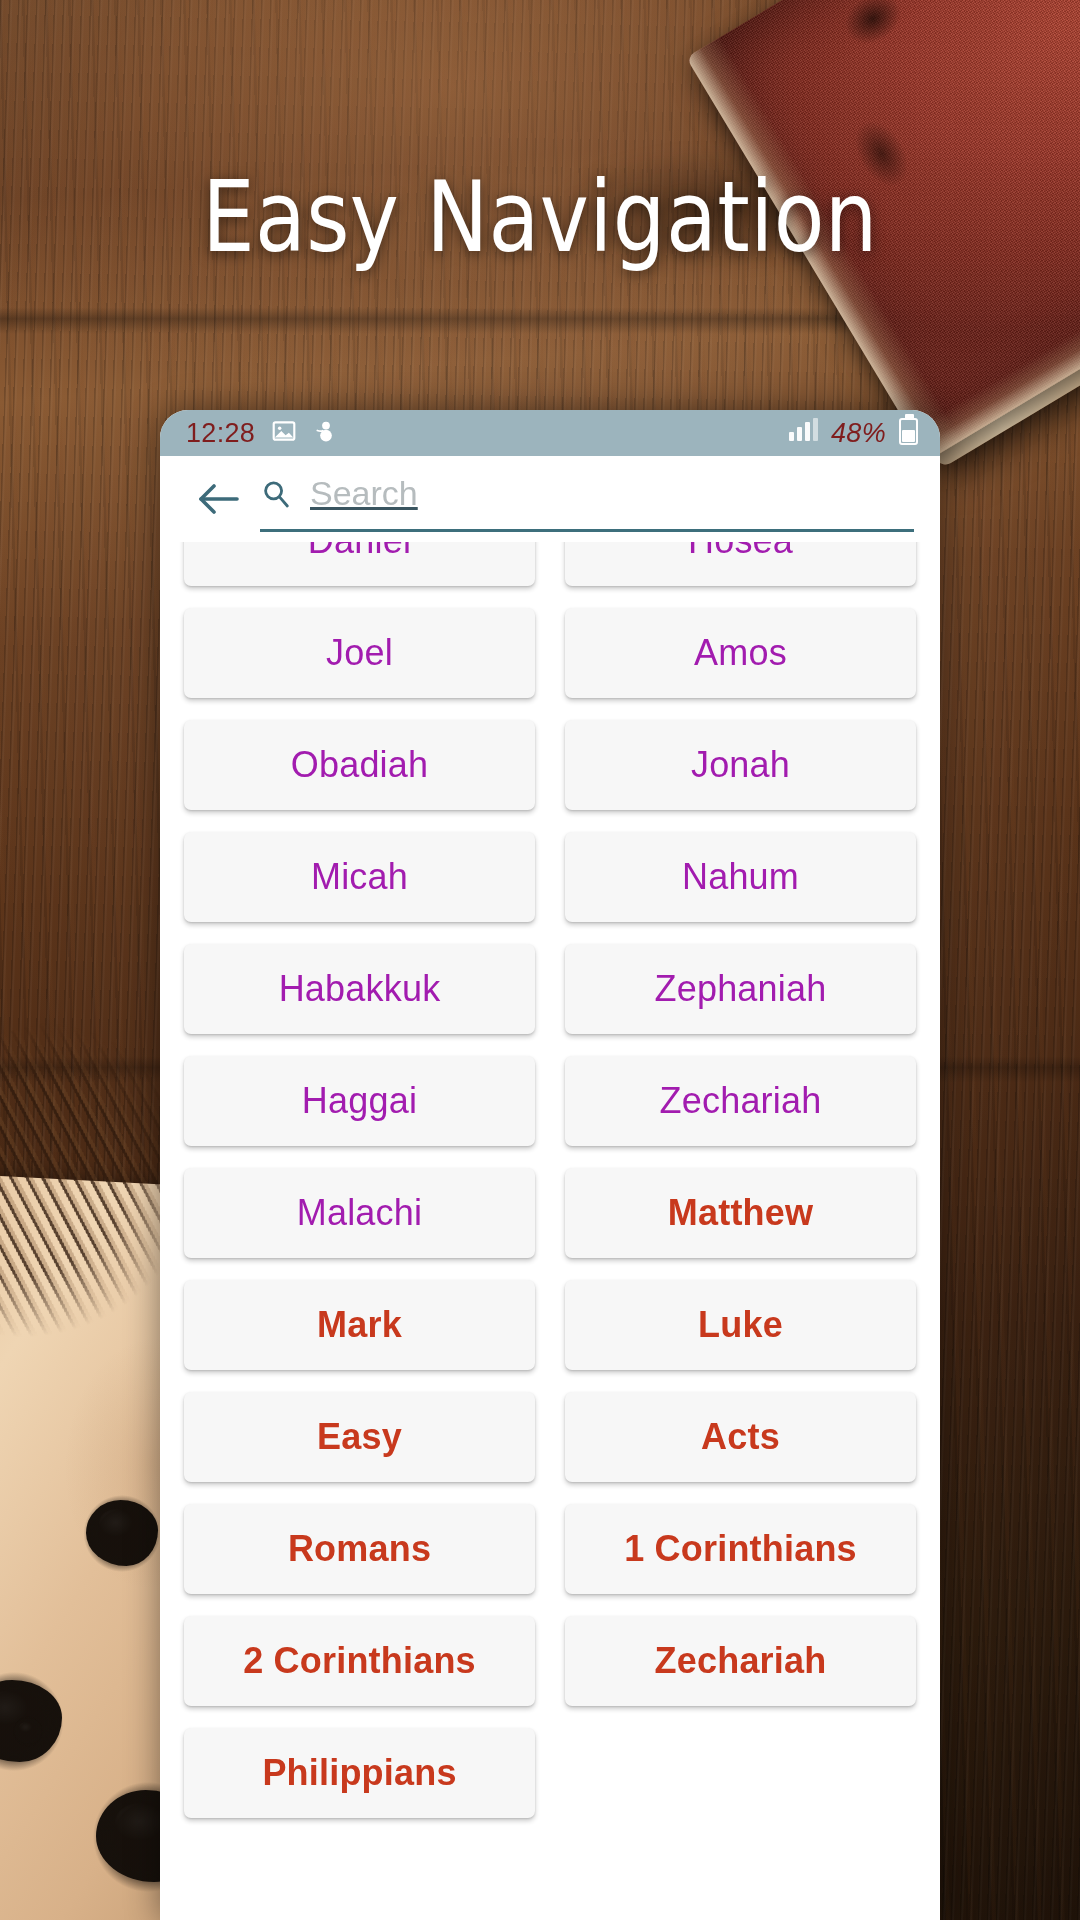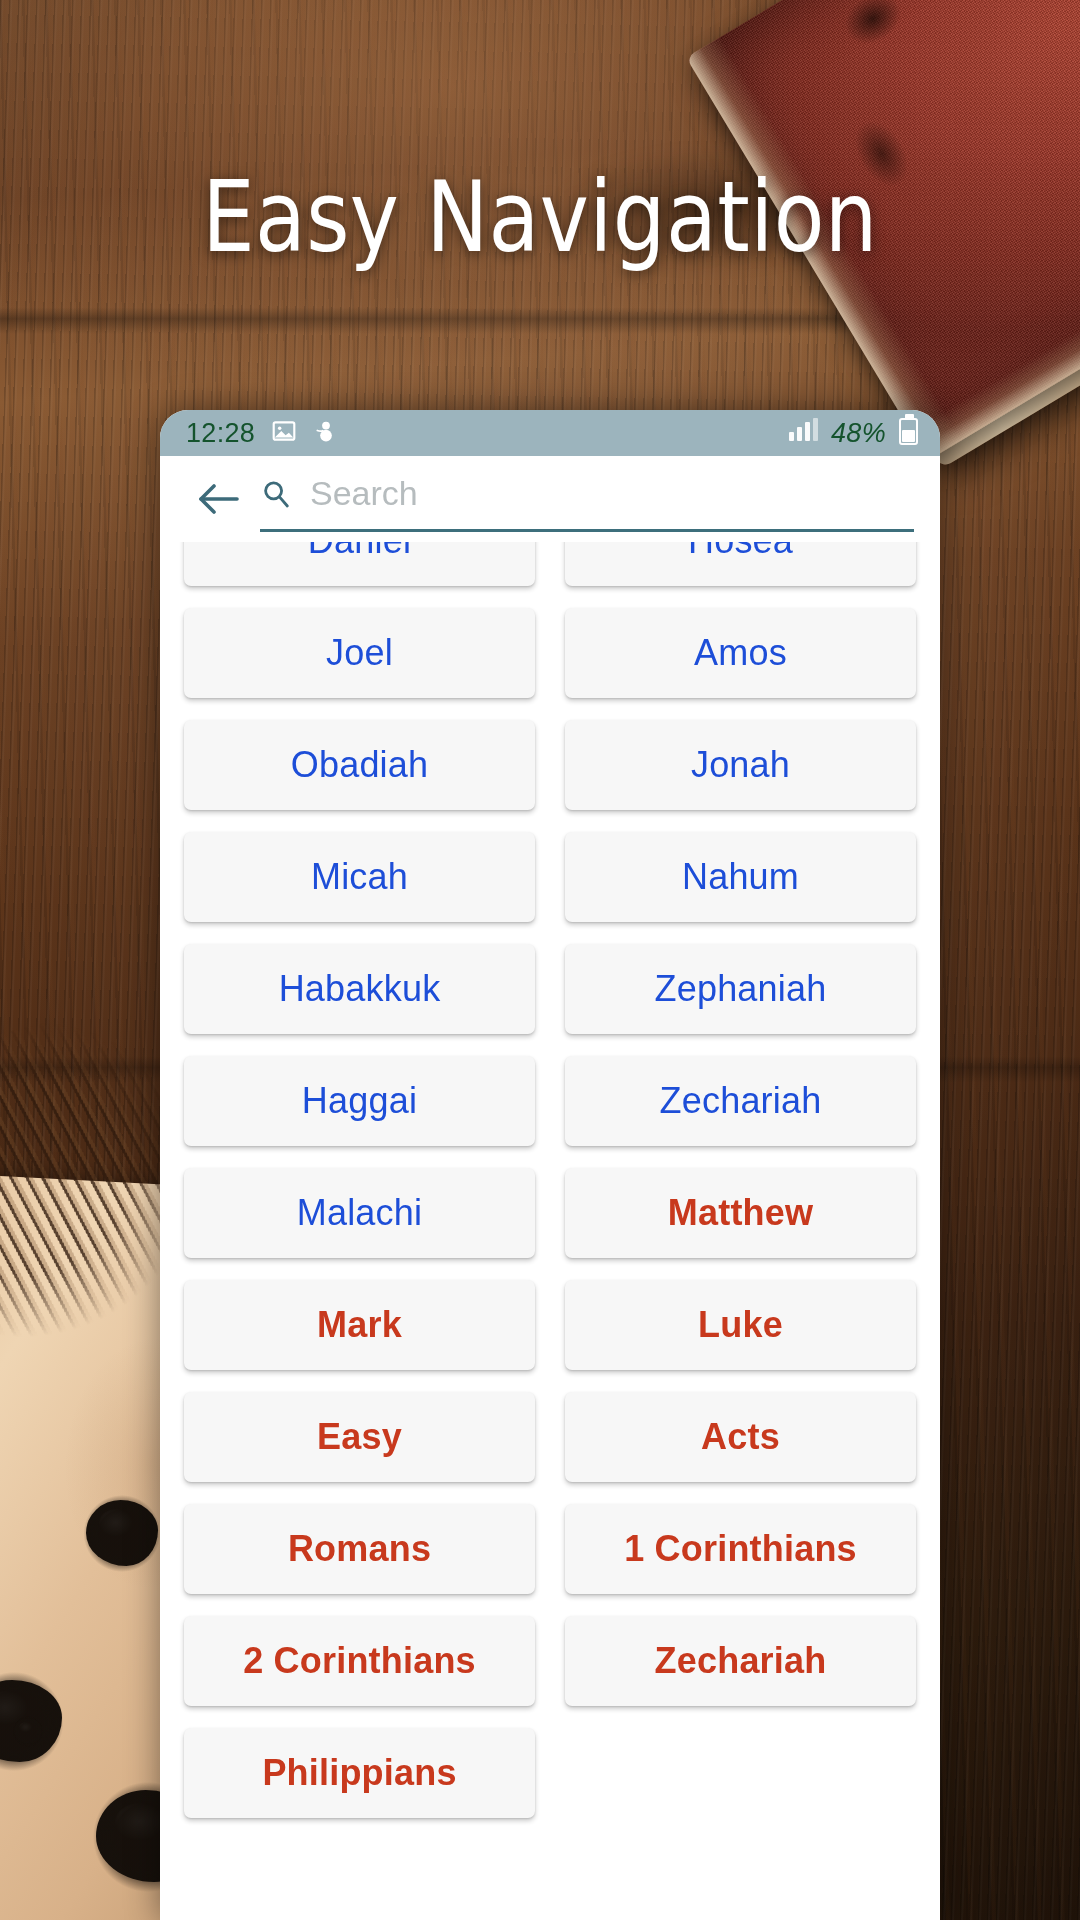--- a/index.html
+++ b/index.html
@@ -135,21 +135,21 @@
     overflow:hidden;
     box-shadow: 0 0 34px rgba(0,0,0,0.45);
   }
 
   
   #statusbar {
     height:46px;
     background:#9cb4bd;
     display:flex; align-items:center;
     padding:0 22px 0 26px;
-    color:#14532d;
+    color:#7f1d1d;
   }
   #sb-left { display:flex; align-items:center; gap:16px; }
   #sb-time { font-size:27px; letter-spacing:0.3px; font-weight:400; }
   .sb-ico { display:block; }
   #sb-right { margin-left:auto; display:flex; gap:13px;font-style:italic; }
   #sb-pct { font-size:27px; letter-spacing:0.3px; }
   .bars { display:flex; align-items:flex-end; gap:3px; height:23px; }
   .bars i { display:block; width:5px; background:#ffffff; border-radius:1px; }
   .bars i:nth-child(1){height:9px; opacity:.95}
   .bars i:nth-child(2){height:14px; opacity:.95}
@@ -165,21 +165,21 @@
     background:#ffffff;
     display:flex; align-items:center;
     padding:0 26px 0 30px;
   }
   #back-arrow { width:56px; height:56px; flex:0 0 auto; display:flex; align-items:center; justify-content:center; }
   #search-wrap { flex:1; display:flex; align-items:center; gap:18px; margin-left:14px; padding-bottom:4px;
                  border-bottom:3px solid #3d6f7c; }
   #search-input {
     flex:1; border:0; outline:0; background:transparent;
     font-family:"Liberation Sans", sans-serif;
-    font-size:34px; color:#3a5560; padding:8px 0 12px 0;
+    font-size:34px; color:#3a5560; padding:8px 0 12px 0;text-decoration:underline;
   }
   #search-input::placeholder { color:#b6bcbe; }
 
   
   #grid-clip { height:1378px; overflow:hidden; background:#ffffff; }
   #grid {
     display:grid;
     grid-template-columns: 1fr 1fr;
     column-gap:30px;
     row-gap:22px;
@@ -192,21 +192,21 @@
     border:0;
     border-radius:7px;
     display:flex; align-items:center; justify-content:center;
     font-family:"Liberation Sans", sans-serif;
     font-size:36px;
     letter-spacing:0.2px;
     box-shadow: 0 3px 5px rgba(0,0,0,0.20), 0 1px 2px rgba(0,0,0,0.12);
     cursor:pointer;
     white-space:nowrap;
   }
-  .book-btn.ot { color:#1d4ed8; }
+  .book-btn.ot { color:#a21caf; }
   .book-btn.nt { color:#c8391d;font-weight:bold; }
 </style>
 </head>
 <body>
 
 <div id="bg"></div>
 <div id="bg-glow"></div>
 <div id="bg-scuff"></div>
 
 <div id="book">

